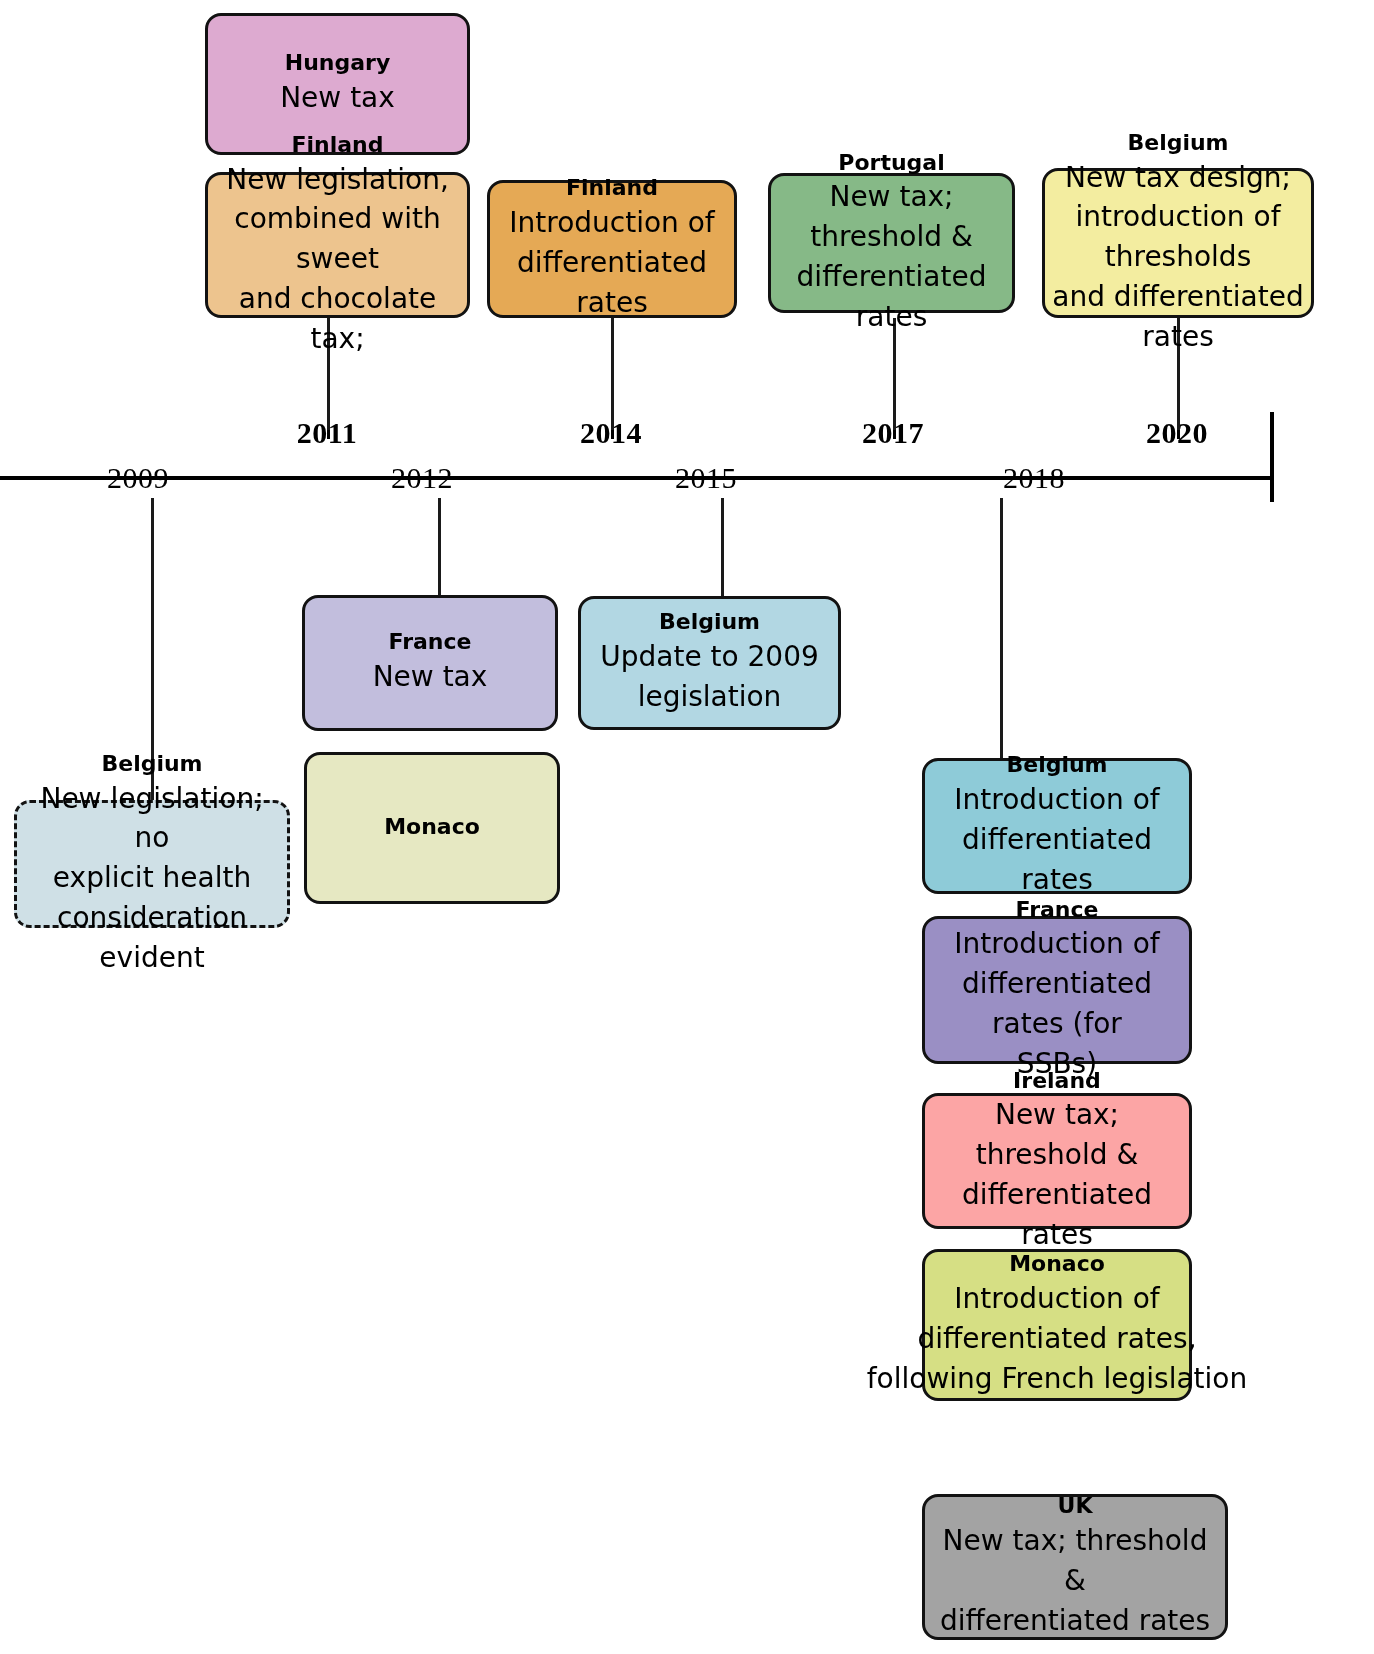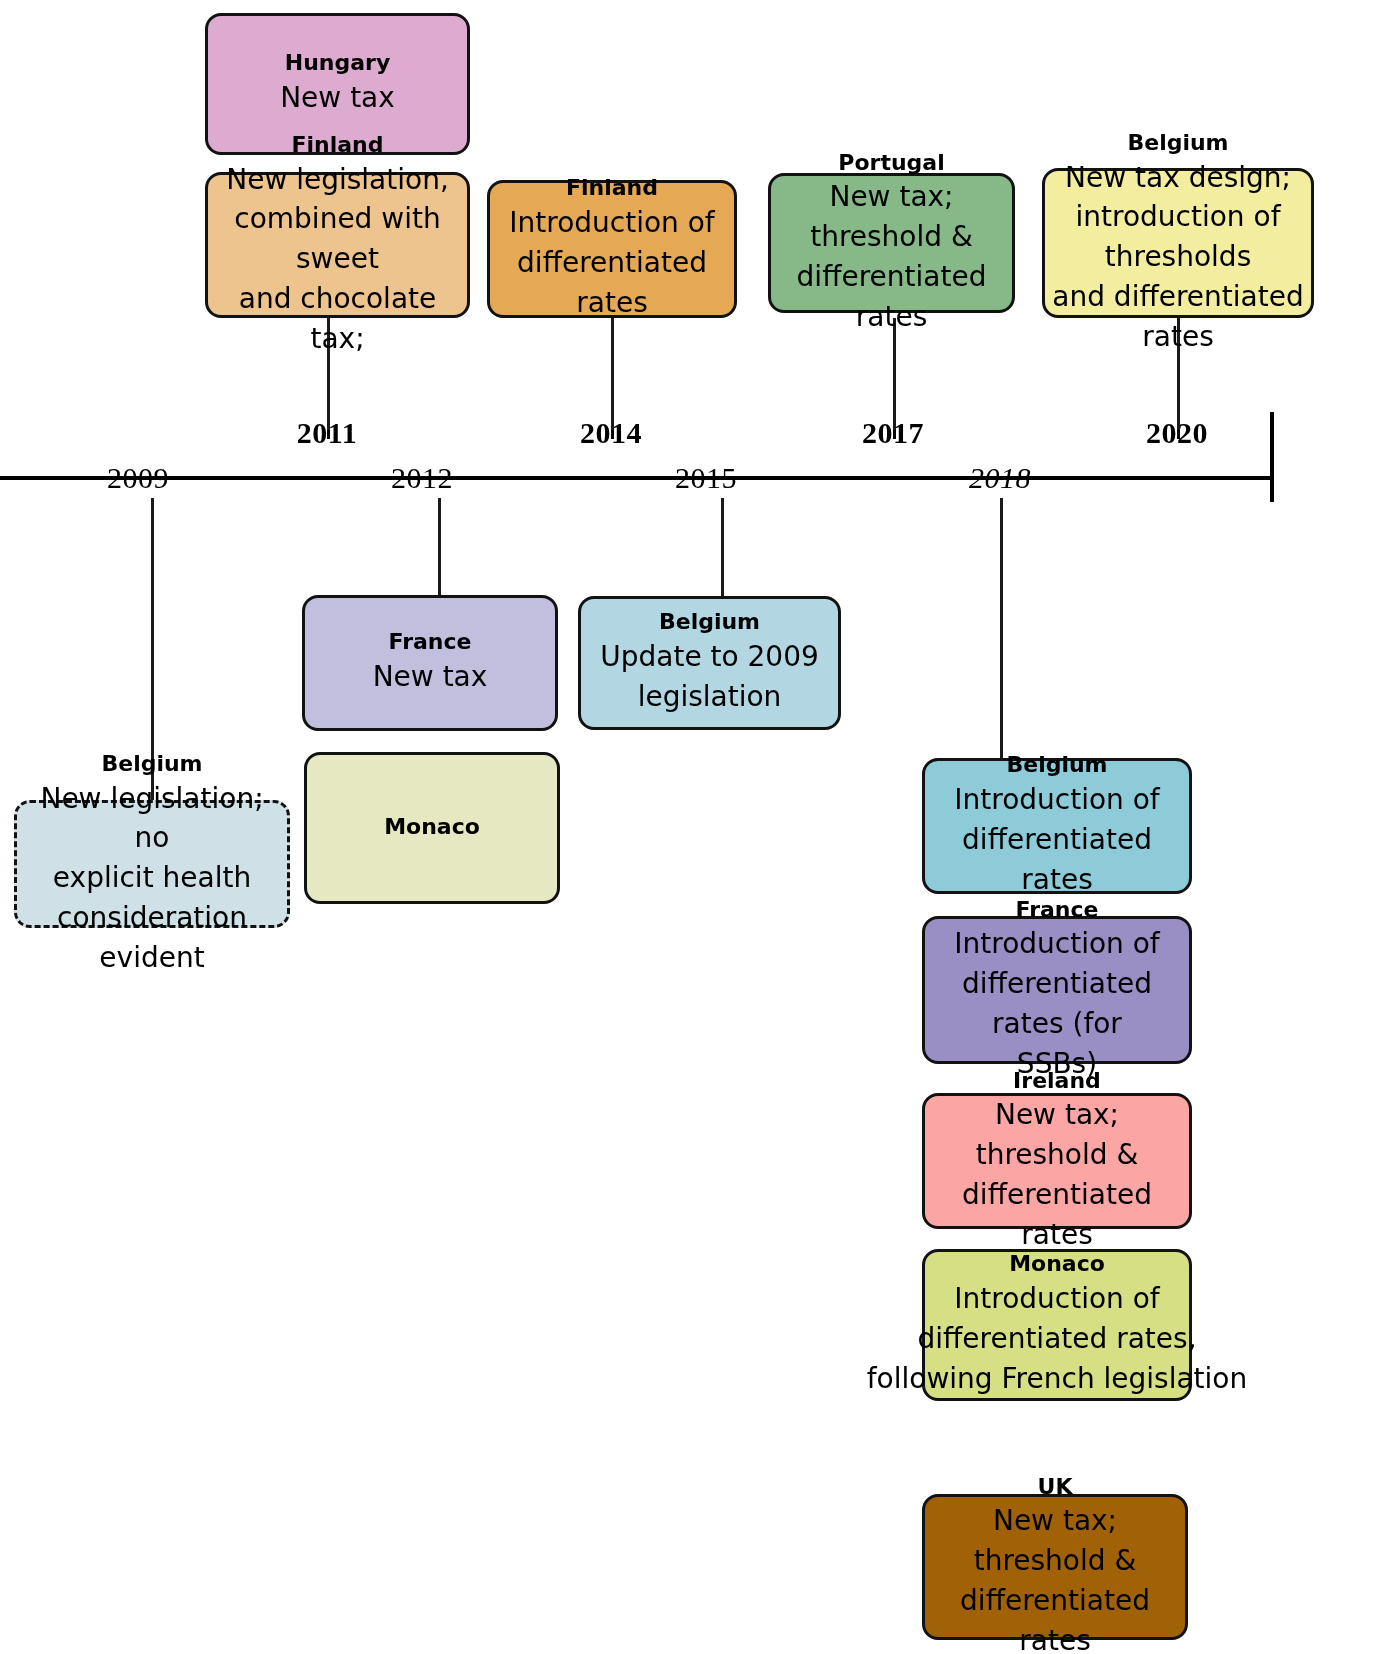--- a/index.html
+++ b/index.html
@@ -113,21 +113,21 @@
   <div class="tick-up" style="left:1177px;"></div>
 
   <div class="year year-above" style="left:327px;">2011</div>
   <div class="year year-above" style="left:611px;">2014</div>
   <div class="year year-above" style="left:893px;">2017</div>
   <div class="year year-above" style="left:1177px;">2020</div>
 
   <div class="year year-below" style="left:138px;">2009</div>
   <div class="year year-below" style="left:422px;">2012</div>
   <div class="year year-below" style="left:706px;">2015</div>
-  <div class="year year-below" style="left:1000px;font-style:italic;">2018</div>
+  <div class="year year-below" style="left:1034px;">2018</div>
 
   <div class="stem" style="left:327px; top:318px; height:112px;"></div>
   <div class="stem" style="left:611px; top:318px; height:112px;"></div>
   <div class="stem" style="left:893px; top:318px; height:112px;"></div>
   <div class="stem" style="left:1177px; top:318px; height:112px;"></div>
 
   <div class="stem" style="left:151px; top:498px; height:305px;"></div>
   <div class="stem" style="left:438px; top:498px; height:98px;"></div>
   <div class="stem" style="left:721px; top:498px; height:98px;"></div>
   <div class="stem" style="left:1000px; top:498px; height:260px;"></div>
@@ -204,19 +204,19 @@
 differentiated rates</div>
   </div>
 
   <div class="box nowrapbody" style="left:922px; top:1249px; width:270px; height:152px; background:#d6df84;">
     <div class="title">Monaco</div>
     <div class="body">Introduction of
 differentiated rates,
 following French legislation</div>
   </div>
 
-  <div class="box" style="left:922px; top:1494px; width:266px; height:146px; background:#a16207;">
+  <div class="box" style="left:922px; top:1494px; width:306px; height:146px; background:#a3a3a3;">
     <div class="title">UK</div>
     <div class="body">New tax; threshold &amp;
 differentiated rates</div>
   </div>
 
 </div>
 
 </body></html>

